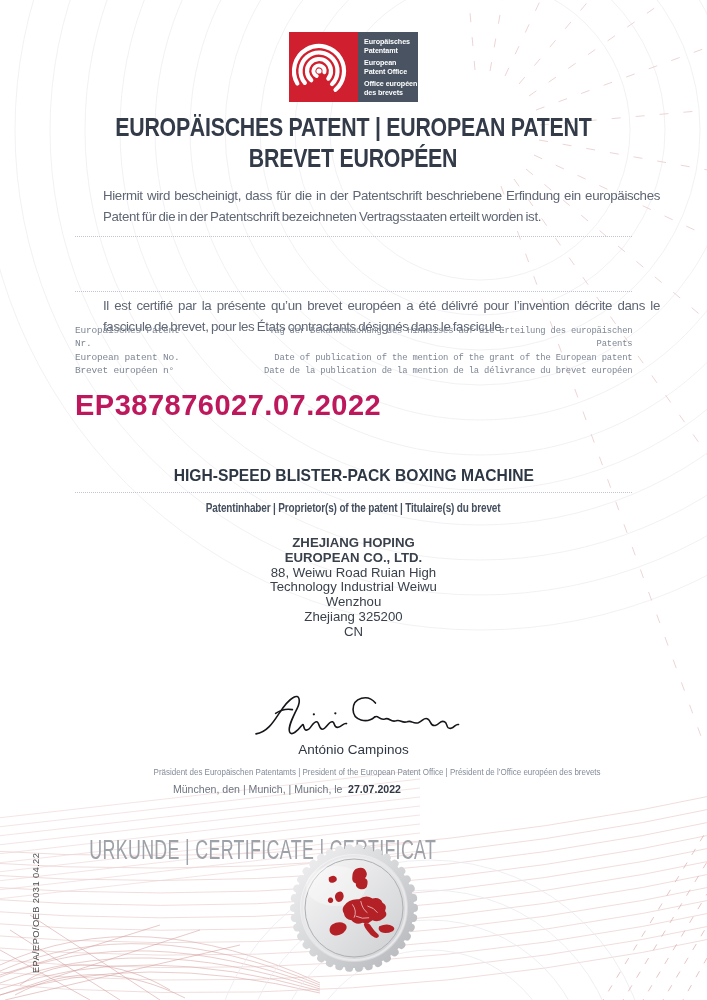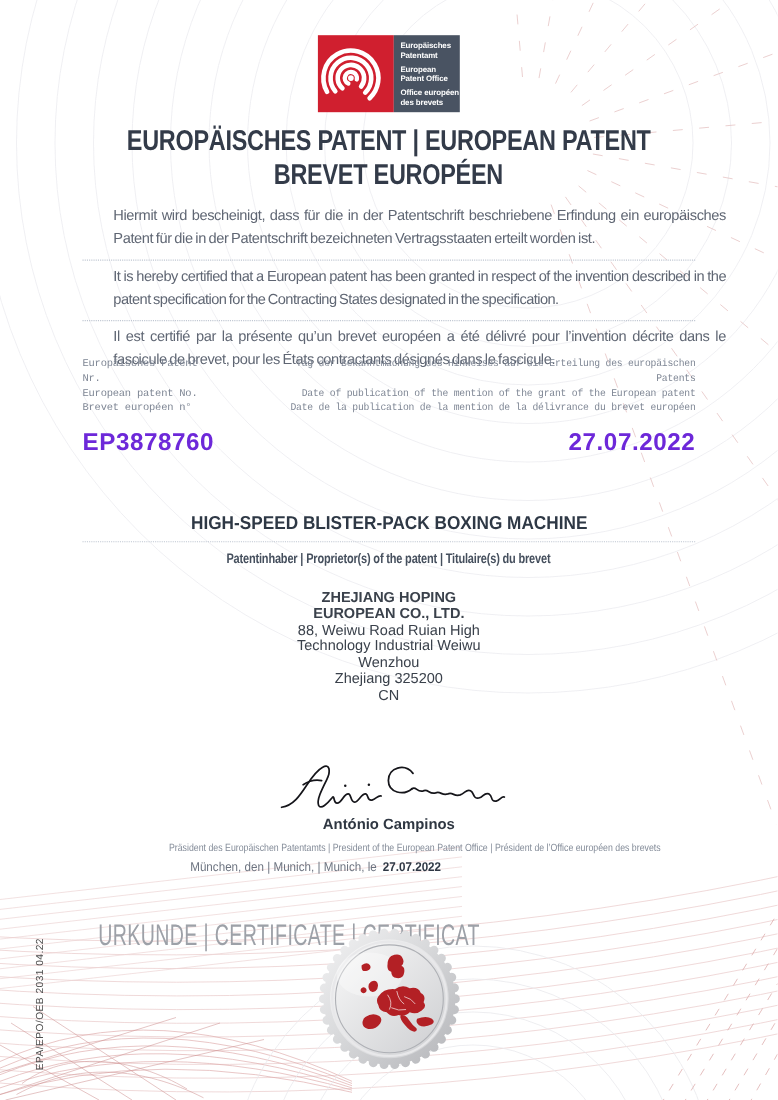--- a/index.html
+++ b/index.html
@@ -23,38 +23,38 @@
   
   .para{left:75px;width:557px;text-align:justify;color:#5f6673;font-size:13.3px;line-height:1.55;
         letter-spacing:-.35px;word-spacing:-1px;margin-left:28px;}
   .para-en{letter-spacing:-.5px;}
   .dotline{left:75px;width:557px;border-top:1px dotted #bfc6d1;height:0;}
 
   
   .labels-row{top:324px;left:75px;width:557px;display:flex;justify-content:space-between;
               font-size:9.5px;line-height:1.4;color:#7e8694;letter-spacing:-.2px;font-family:Liberation Mono, monospace;}
   .labels-right{text-align:right;transform:scaleX(.93);transform-origin:right center;}
-  .values-row{top:390px;left:75px;width:557px;display:flex;justify-content:space-between;
-              font-size:22px;font-weight:bold;color:#6d28d9;letter-spacing:.5px;line-height:1.1;}
+  .values-row{top:390px;left:75px;width:557px;display:flex;
+              font-size:29px;font-weight:bold;color:#be185d;letter-spacing:.5px;line-height:1.1;}
 
   
   .invention{top:466px;left:75px;width:557px;text-align:center;}
   .inv-title{font-size:17px;font-weight:bold;color:#2e3845;padding-bottom:6px;
              border-bottom:1px dotted #bfc6d1;}
   .inv-title span{display:inline-block;transform:scaleX(.92);white-space:nowrap;}
   .inv-sub{margin-top:8px;font-size:12.5px;font-weight:600;color:#454f5d;}
   .inv-sub span{display:inline-block;transform:scaleX(.8);white-space:nowrap;letter-spacing:-.2px;}
 
   
   .proprietor{top:536px;left:0;width:707px;text-align:center;font-size:13.2px;line-height:1.12;color:#3a414b;}
   .prop-bold{font-weight:bold;}
 
   
   .sig-svg{top:690px;left:50%;transform:translateX(-50%);}
-  .sig-name{top:742px;left:0;width:707px;text-align:center;font-size:13.5px;font-weight:bold;color:#2f3742;}
+  .sig-name{top:742px;left:0;width:707px;text-align:center;font-size:13.5px;font-weight:normal;color:#2f3742;}
   .president{top:766px;left:0;width:707px;text-align:center;font-size:9.5px;color:#838b98;padding-left:24px;}
   .president span{display:inline-block;transform:scaleX(.84);white-space:nowrap;}
   .munich{top:783px;left:0;width:574px;text-align:center;font-size:11.5px;color:#6d7480;}
   .munich .wrap{display:inline-block;transform:scaleX(.92);white-space:nowrap;}
   .munich .mdate{font-weight:bold;color:#2f3845;margin-left:6px;}
 
   
   .banner{top:834px;left:0;width:707px;font-size:27px;color:#9da1a8;line-height:1.2;}
   .banner span{display:inline-block;transform:scaleX(.66);white-space:nowrap;letter-spacing:.5px;}
 
@@ -185,21 +185,20 @@
       </div>
       <div class="logo-group">
         <div>Office européen</div>
         <div>des brevets</div>
       </div>
     </div>
   </div>
 
   <div class="layer para" style="top:186px">Hiermit wird bescheinigt, dass für die in der Patentschrift beschriebene Erfindung ein europäisches Patent für die in der Patentschrift bezeichneten Vertragsstaaten erteilt worden ist.</div>
   <div class="layer dotline" style="top:236px"></div>
-  <div class="layer para para-en" style="top:241px">It is hereby certified that a European patent has been granted in respect of the invention described in the patent specification for the Contracting States designated in the specification.</div>
   <div class="layer dotline" style="top:291px"></div>
   <div class="layer para" style="top:296px">Il est certifié par la présente qu’un brevet européen a été délivré pour l’invention décrite dans le fascicule de brevet, pour les États contractants désignés dans le fascicule.</div>
 
   <div class="layer labels-row">
     <div>
       <div>Europäisches Patent Nr.</div>
       <div>European patent No.</div>
       <div>Brevet européen n°</div>
     </div>
     <div class="labels-right">

